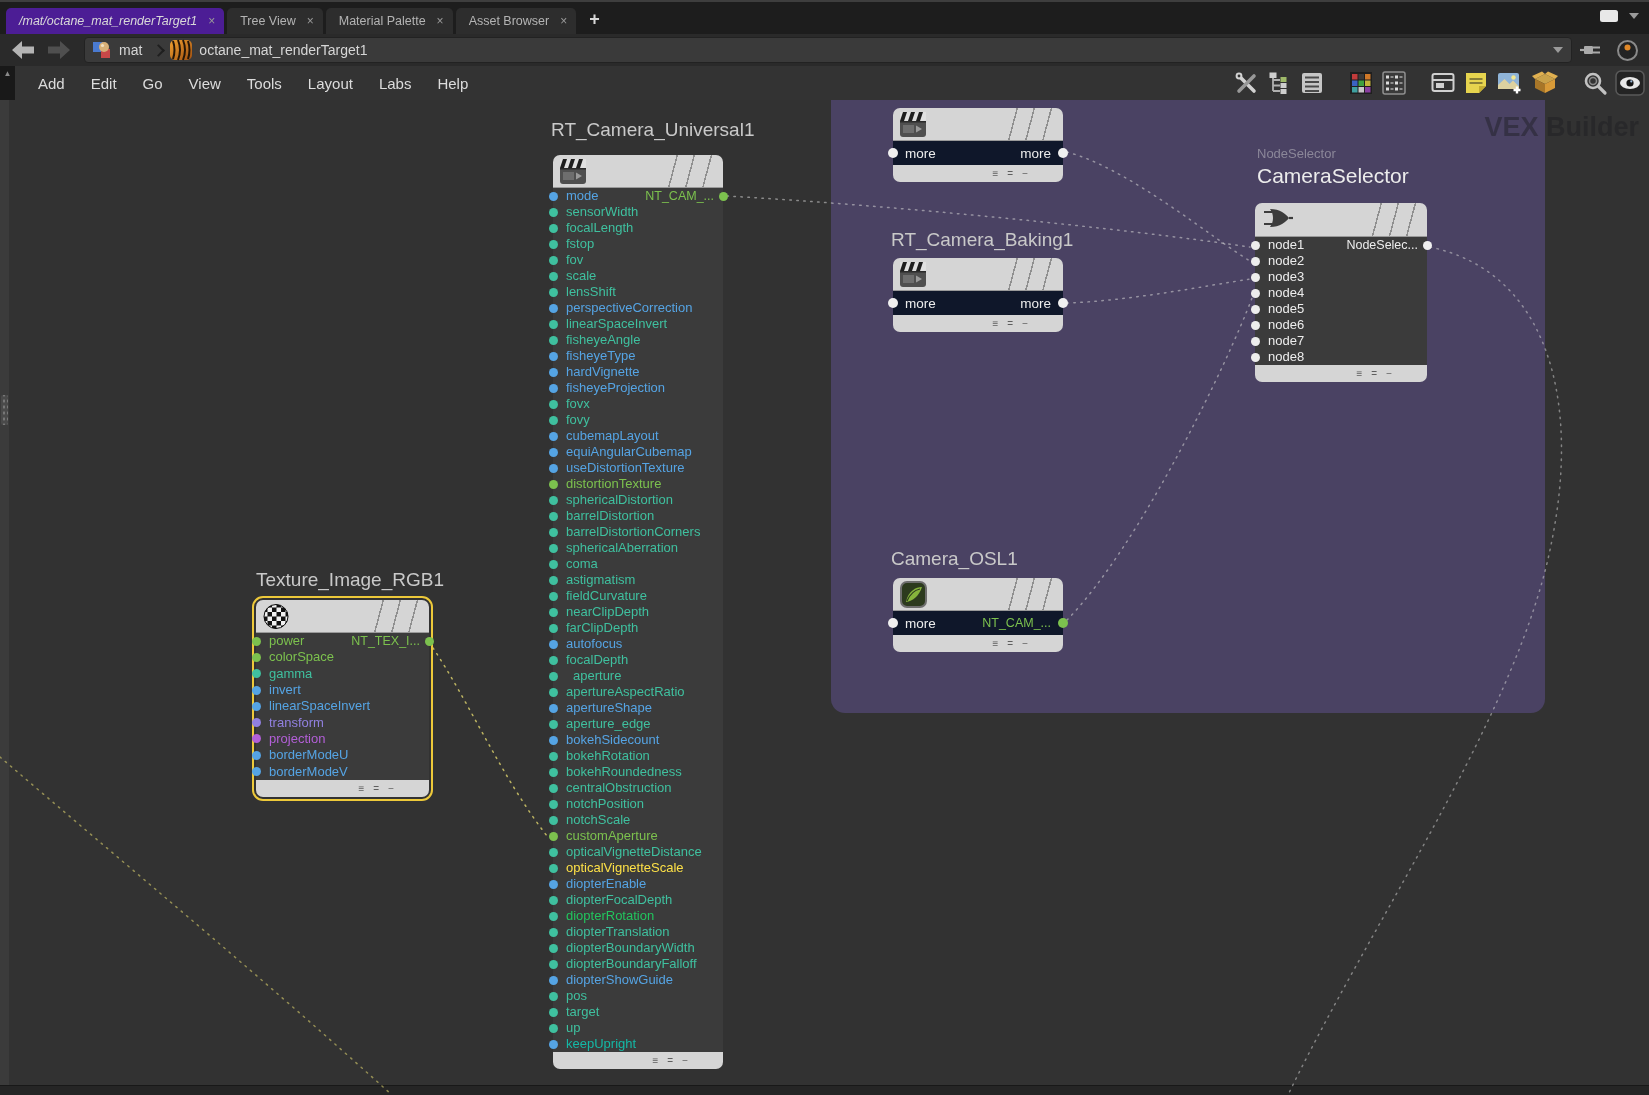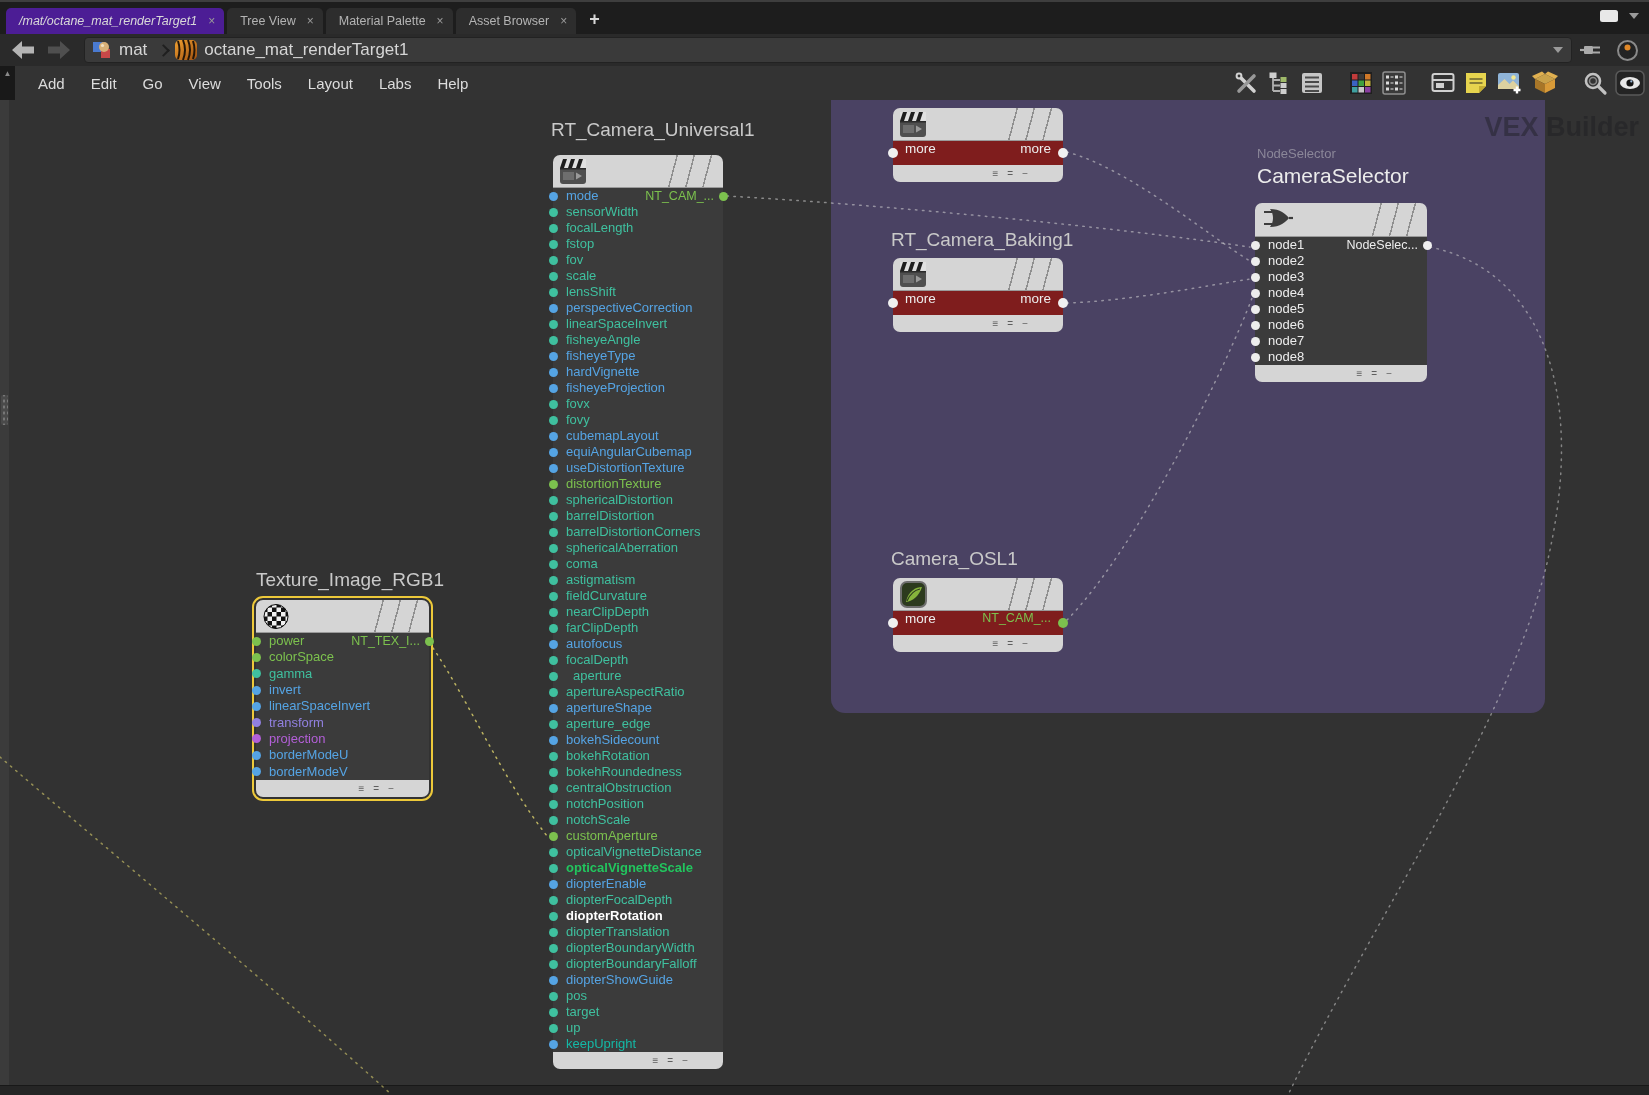--- a/index.html
+++ b/index.html
@@ -13,21 +13,21 @@
   .tab.italic .tlabel{font-style:italic;}
   .tab:first-child{margin-left:6px;}
   .tclose{margin-left:11px;color:#9a9a9a;font-size:12px;}
   .newtab{color:#d8d8d8;font-size:18px;font-weight:bold;margin:0 0 4px 10px;}
   .cornericons{position:absolute;right:8px;top:7px;display:flex;gap:8px;align-items:center;}
 
   
   .pathbar{position:absolute;left:0;top:34px;width:1649px;height:32px;background:#2a2a2a;display:flex;align-items:center;}
   .navbtn{margin-left:10px;}
   .pathfield{flex:1;height:26px;margin-left:12px;margin-right:8px;background:#3a3a3a;border:1px solid #222;border-radius:4px;display:flex;align-items:center;padding:0 6px;}
-  .crumb{color:#d6d6d6;font-size:17px;margin:8px 6px;}
+  .crumb{color:#d6d6d6;font-size:14px;margin:8px 6px;}
   .crumbsep{width:9px;height:9px;border-top:2px solid #1f1f1f;border-right:2px solid #1f1f1f;transform:rotate(45deg);margin:0 6px;}
   .spacer{flex:1;}
   .pathicons{display:flex;align-items:center;gap:12px;margin-right:10px;}
 
   
   .menubar{position:absolute;left:0;top:66px;width:1649px;height:34px;background:#333333;display:flex;align-items:center;}
   .menuhide{width:15px;height:34px;background:#191919;display:flex;justify-content:center;color:#8a8a8a;font-size:8px;padding-top:3px;}
   .menuitem{color:#dcdcdc;font-size:15px;padding:0 13px;}
   .menuicons{margin-left:auto;display:flex;align-items:center;gap:7px;padding-right:4px;}
   .icgroup{display:flex;align-items:center;gap:7px;margin-left:16px;}
@@ -49,21 +49,21 @@
   .slashes{position:absolute;right:4px;top:0;bottom:0;width:58px;background:repeating-linear-gradient(105deg,transparent 0 15px,#8f8f8f 15px 16.5px);}
   .nicon{position:absolute;left:7px;top:3px;}
   .nbody{position:relative;background:#3b3b3b;}
   .nfoot{position:relative;height:17px;background:#d5d5d5;border-radius:0 0 7px 7px;color:#5e5e5e;font-size:10px;text-align:right;padding:3px 26px 0 0;letter-spacing:9px;}
   .prow{position:relative;height:16px;display:flex;align-items:center;}
   .prow16{height:16.3px;}
   .pdot{position:absolute;left:-4.5px;width:9px;height:9px;border-radius:50%;}
   .plabel{margin-left:13px;font-size:13px;white-space:nowrap;line-height:16px;}
   .outlab{position:absolute;right:9px;top:0;height:16px;display:flex;align-items:center;font-size:12.5px;}
   .outdot{position:absolute;right:-4.5px;top:3.5px;width:9px;height:9px;border-radius:50%;}
-  .morerow{position:relative;height:24px;background:#7f1d1d;display:flex;align-items:flex-start;justify-content:space-between;padding:0 12px;font-size:13.5px;color:#ececec;gap:16px;}
+  .morerow{position:relative;height:24px;background:#0f172a;display:flex;align-items:center;justify-content:space-between;padding:0 12px;font-size:13.5px;color:#ececec;gap:16px;}
   .mdotl{position:absolute;left:-5px;top:7px;width:10px;height:10px;border-radius:50%;background:#f0f0f0;}
   .mdotr{position:absolute;right:-5px;top:7px;width:10px;height:10px;border-radius:50%;background:#f0f0f0;}
   .selwrap{position:absolute;z-index:3;border:2.5px solid #edc93a;border-radius:11px;padding:2px;}
 </style>
 </head>
 <body>
 
 <div id="root">
 
   <div class="tabbar">
@@ -486,33 +486,33 @@
           <div class="prow">
             <span class="pdot" style="background: rgb(124, 193, 78);"></span>
             <span class="plabel" style="color: rgb(124, 193, 78);">customAperture</span>
           </div>
           <div class="prow">
             <span class="pdot" style="background: rgb(63, 192, 159);"></span>
             <span class="plabel" style="color: rgb(63, 192, 159);">opticalVignetteDistance</span>
           </div>
           <div class="prow">
             <span class="pdot" style="background: rgb(63, 192, 159);"></span>
-            <span class="plabel" style="color: #22c55e; font-weight: bold;">opticalVignetteScale</span>
+            <span class="plabel" style="color: #fde047;">opticalVignetteScale</span>
           </div>
           <div class="prow">
             <span class="pdot" style="background: rgb(85, 164, 228);"></span>
             <span class="plabel" style="color: rgb(85, 164, 228);">diopterEnable</span>
           </div>
           <div class="prow">
             <span class="pdot" style="background: rgb(63, 192, 159);"></span>
             <span class="plabel" style="color: rgb(63, 192, 159);">diopterFocalDepth</span>
           </div>
           <div class="prow">
             <span class="pdot" style="background: rgb(63, 192, 159);"></span>
-            <span class="plabel" style="color: #ffffff; font-weight: bold;">diopterRotation</span>
+            <span class="plabel" style="color: #22c55e;">diopterRotation</span>
           </div>
           <div class="prow">
             <span class="pdot" style="background: rgb(63, 192, 159);"></span>
             <span class="plabel" style="color: rgb(63, 192, 159);">diopterTranslation</span>
           </div>
           <div class="prow">
             <span class="pdot" style="background: rgb(63, 192, 159);"></span>
             <span class="plabel" style="color: rgb(63, 192, 159);">diopterBoundaryWidth</span>
           </div>
           <div class="prow">

